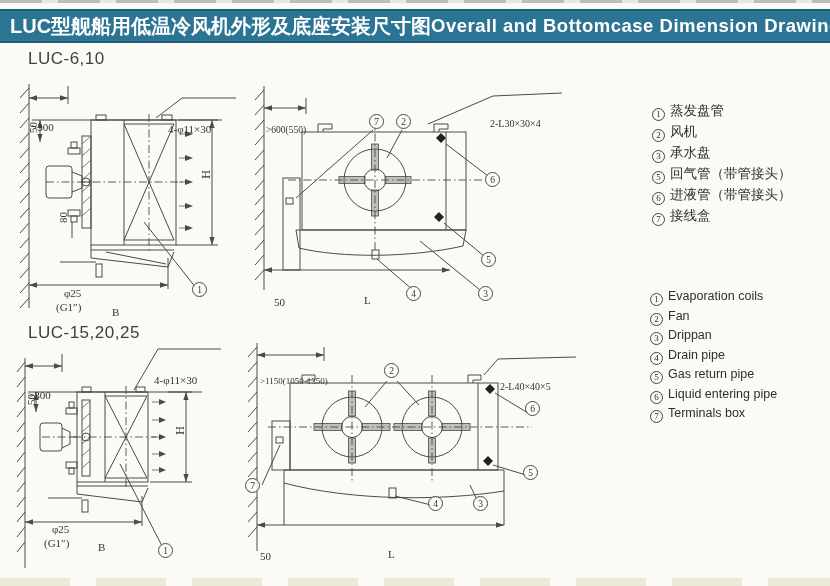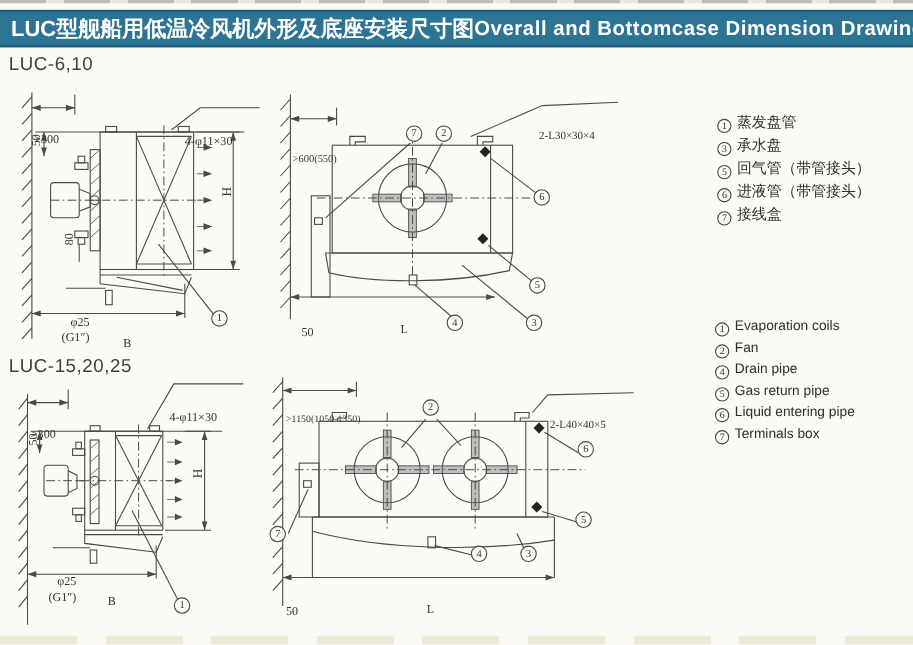--- a/index.html
+++ b/index.html
@@ -5,21 +5,21 @@
   html,body{margin:0;padding:0;}
   body{width:830px;height:586px;position:relative;background:#fbfaf6;overflow:hidden;
        font-family:"Liberation Sans",sans-serif;}
   .top-edge{position:absolute;left:0;top:0;width:830px;height:3px;opacity:.55;
        background:repeating-linear-gradient(90deg,#8a8a85 0 42px,#d8d8d2 42px 58px);}
   .banner{position:absolute;left:0;top:9px;width:830px;height:34px;box-sizing:border-box;
        background:#2b7494;border-top:2px solid #225d7a;border-bottom:2px solid #225d7a;
        display:flex;align-items:center;padding-left:10px;white-space:nowrap;}
   .banner .zh{color:#fff;font-weight:bold;font-size:20px;}
   .banner .en{color:#fff;font-weight:bold;font-size:18.5px;letter-spacing:.5px;}
-  .model{position:absolute;font-size:17px;color:#3f3f3f;letter-spacing:.5px;}
+  .model{position:absolute;font-size:17px;color:#3f3f3f;letter-spacing:.5px;margin-left:20px;}
   .draw{position:absolute;}
   .draw svg{display:block;}
   .lbl{position:absolute;font-family:"Liberation Serif",serif;font-size:11px;color:#333;
        white-space:nowrap;line-height:1;margin-top:39px;}
   .vlab{position:absolute;font-family:"Liberation Serif",serif;font-size:11px;color:#333;
        writing-mode:vertical-rl;transform:rotate(180deg);line-height:1;}
   .co{position:absolute;width:15px;height:15px;border:1px solid #4a4a4a;border-radius:50%;
        font-family:"Liberation Serif",serif;font-size:9.5px;color:#333;background:rgba(252,252,248,.85);
        display:flex;align-items:center;justify-content:center;box-sizing:border-box;}
   .legend{position:absolute;}
@@ -197,21 +197,21 @@
     </g>
     <path class="dia" d="M191,55 l5,5 l-5,5 l-5,-5 Z"></path>
     <path class="dia" d="M189,134 l5,5 l-5,5 l-5,-5 Z"></path>
     <g class="ah">
       <path d="M14,30 l8,-2.8 v5.6 Z"></path>
         <path d="M56,30 l-8,-2.8 v5.6 Z"></path>
       <path d="M14,192 l8,-2.8 v5.6 Z"></path>
         <path d="M200,192 l-8,-2.8 v5.6 Z"></path>
     </g>
   </svg>
-  <span class="lbl" style="left:16px;top:24px;font-size:9.5px;">&gt;600(550)</span>
+  <span class="lbl" style="left:16px;top:9px;font-size:9.5px;">&gt;600(550)</span>
   <span class="lbl" style="left:240px;top:2px;font-size:10px;">2-L30×30×4</span>
   <span class="lbl" style="left:24px;top:180px;">50</span>
   <span class="lbl" style="left:114px;top:178px;">L</span>
   <span class="co" style="left:119px;top:36px;">7</span>
   <span class="co" style="left:146px;top:36px;">2</span>
   <span class="co" style="left:235px;top:94px;">6</span>
   <span class="co" style="left:231px;top:174px;">5</span>
   <span class="co" style="left:156px;top:208px;">4</span>
   <span class="co" style="left:228px;top:208px;">3</span>
 </div>
@@ -382,28 +382,30 @@
   <span class="co" style="left:152px;top:30px;">2</span>
   <span class="co" style="left:293px;top:68px;">6</span>
   <span class="co" style="left:291px;top:132px;">5</span>
   <span class="co" style="left:196px;top:163px;">4</span>
   <span class="co" style="left:241px;top:163px;">3</span>
   <span class="co" style="left:13px;top:145px;">7</span>
 </div>
 
 <div class="legend zh" style="left:652px;top:100px;">
   <div class="legend-item"><span class="coi">1</span><span>蒸发盘管</span></div>
+  <div class="legend-item"><span class="coi">2</span><span>风机</span></div>
   <div class="legend-item"><span class="coi">3</span><span>承水盘</span></div>
   <div class="legend-item"><span class="coi">5</span><span>回气管（带管接头）</span></div>
   <div class="legend-item"><span class="coi">6</span><span>进液管（带管接头）</span></div>
   <div class="legend-item"><span class="coi">7</span><span>接线盒</span></div>
 </div>
 
 <div class="legend en" style="left:650px;top:287px;">
   <div class="legend-item"><span class="coi">1</span><span>Evaporation coils</span></div>
   <div class="legend-item"><span class="coi">2</span><span>Fan</span></div>
+  <div class="legend-item"><span class="coi">3</span><span>Drippan</span></div>
   <div class="legend-item"><span class="coi">4</span><span>Drain pipe</span></div>
   <div class="legend-item"><span class="coi">5</span><span>Gas return pipe</span></div>
   <div class="legend-item"><span class="coi">6</span><span>Liquid entering pipe</span></div>
   <div class="legend-item"><span class="coi">7</span><span>Terminals box</span></div>
 </div>
 
 <div class="bottom-band"></div>
 
 </body></html>

